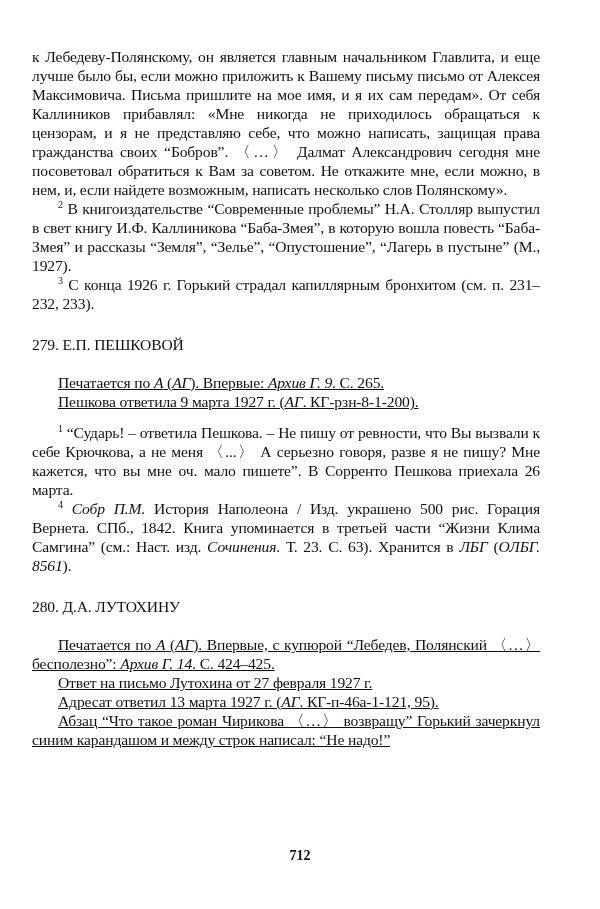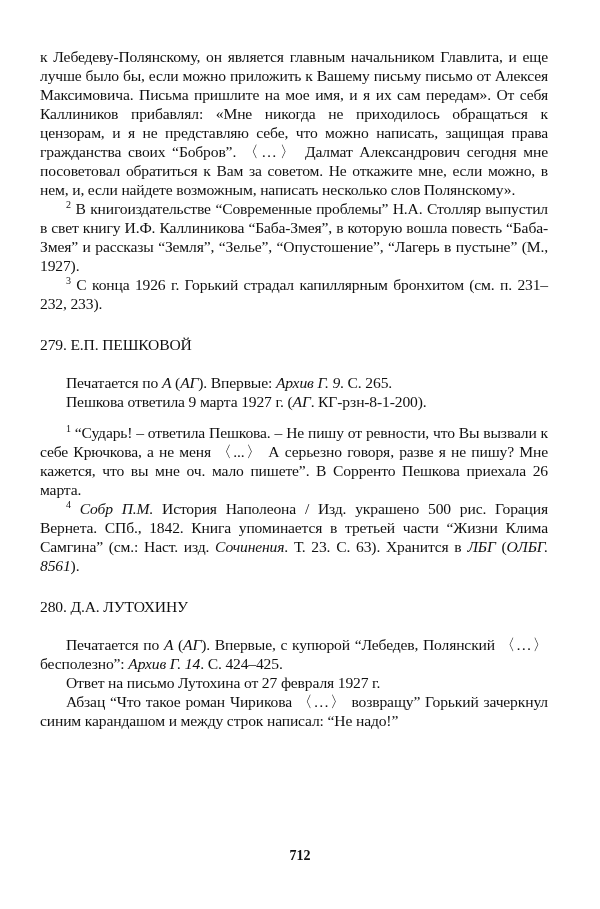--- a/index.html
+++ b/index.html
@@ -1,25 +1,25 @@
 <!DOCTYPE html>
 <html><head>
 <meta charset="utf-8">
 <style>
   html, body { margin: 0; padding: 0; background: #ffffff; }
   body { width: 600px; height: 909px; position: relative; overflow: hidden; color: #111; }
   .page {
-    position: absolute; left: 40px; top: 47px; width: 508px;
+    position: absolute; left: 32px; top: 47px; width: 508px;
     font-family: "Liberation Serif", serif; font-size: 15.6px; line-height: 19px;
     text-align: justify; letter-spacing: -0.15px;
   }
   .page p { margin: 0; }
   .note { text-indent: 26px; }
   .cont { text-indent: 0; }
-  .src { text-indent: 26px; font-size: 15.6px; }
+  .src { text-indent: 26px; font-size: 15.6px; text-decoration: underline; }
   sup { font-size: 10px; line-height: 0; vertical-align: 6px; }
   i { font-style: italic; }
   .heading { text-align: left; text-indent: 0; margin: 0 !important; }
   .gap-before-h1 { height: 22px; }
   .gap-after-h { height: 19px; }
   .gap-notes { height: 12px; }
   .pagenum {
     position: absolute; left: 0; width: 600px; top: 848px;
     text-align: center; font-family: "Liberation Serif", serif;
     font-weight: bold; font-size: 14px;
@@ -45,16 +45,17 @@
 
   <p class="note"><sup>1</sup> <span>“Сударь! – ответила Пешкова. – Не пишу от ревности, что Вы вызвали к себе Крючкова, а не меня 〈...〉 А серьезно говоря, разве я не пишу? Мне кажется, что вы мне оч. мало пишете”. В Сорренто Пешкова приехала 26 марта.</span></p>
   <p class="note"><sup>4</sup> <i>Собр П.М.</i><span> История Наполеона / Изд. украшено 500 рис. Горация Вернета. СПб., 1842. Книга упоминается в третьей части “Жизни Клима Самгина” (см.: Наст. изд. </span><i>Сочинения</i><span>. Т. 23. С. 63). Хранится в </span><i>ЛБГ</i><span> (</span><i>ОЛБГ. 8561</i><span>).</span></p>
 
   <div class="gap-before-h1"></div>
   <p class="heading">280. Д.А. ЛУТОХИНУ</p>
   <div class="gap-after-h"></div>
 
   <p class="src"><span>Печатается по </span><i>А</i><span> (</span><i>АГ</i><span>). Впервые, с купюрой “Лебедев, Полянский 〈…〉 бесполезно”: </span><i>Архив Г. 14</i><span>. С. 424–425.</span></p>
   <p class="src">Ответ на письмо Лутохина от 27 февраля 1927 г.</p>
+  <p class="src"><span>Адресат ответил 13 марта 1927 г. (</span><i>АГ</i><span>. КГ-п-46а-1-121, 95).</span></p>
   <p class="src">Абзац “Что такое роман Чирикова 〈…〉 возвращу” Горький зачеркнул синим карандашом и между строк написал: “Не надо!”</p>
 </div>
 
 <div class="pagenum">712</div>
 
 </body></html>

